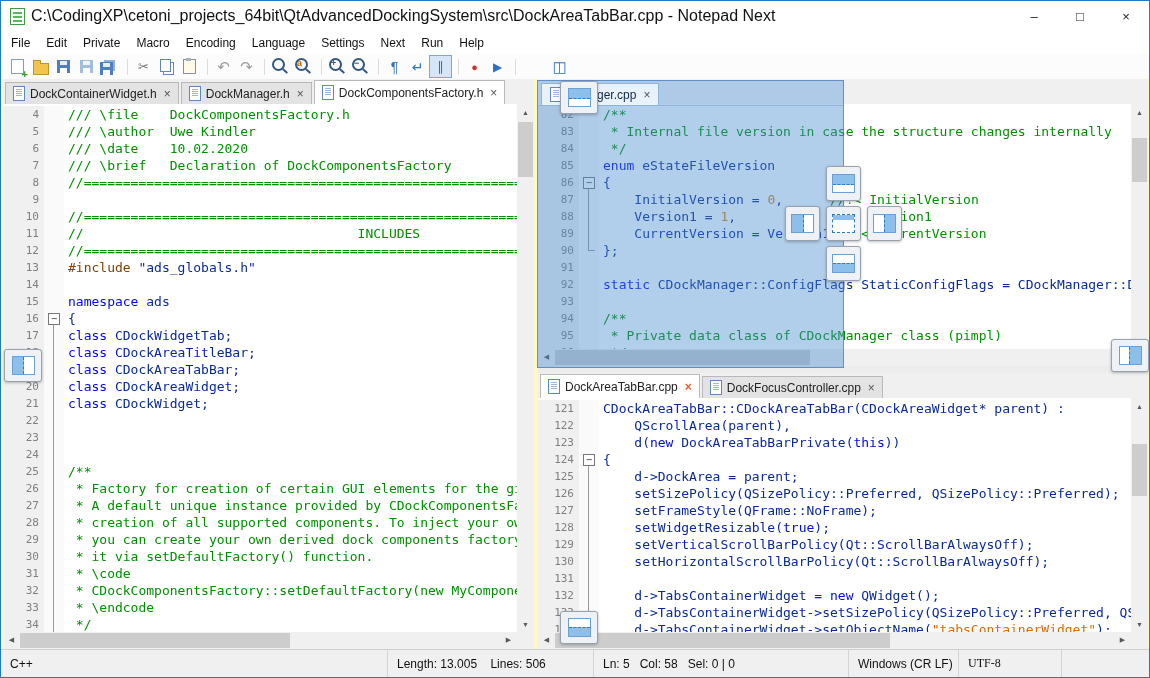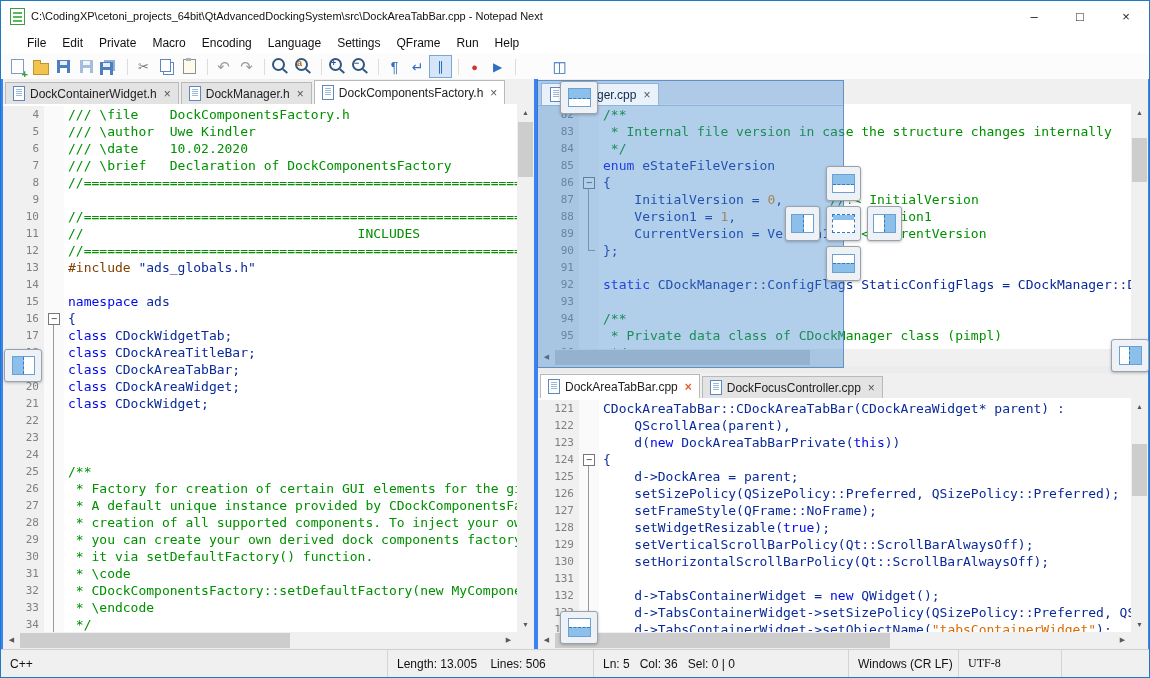--- a/index.html
+++ b/index.html
@@ -4,26 +4,26 @@
 <style>
   html,body{margin:0;padding:0;background:#555;}
   .window{position:relative;width:1148px;height:676px;border:1px solid #1f7ac4;background:#fff;
           font-family:"Liberation Sans",sans-serif;font-size:12px;color:#000;overflow:hidden;}
 
   
   .titlebar{position:absolute;top:0;left:0;right:0;height:30px;background:#fff;display:flex;align-items:center;}
   .app-icon{width:13px;height:15px;background:#fff;border:1px solid #3f9b44;position:relative;margin:0 6px 0 9px;flex:none;}
   .app-icon::before{content:"";position:absolute;left:2px;top:3px;right:2px;height:2px;background:#57b85c;
                     box-shadow:0 4px 0 #57b85c,0 8px 0 #57b85c;}
-  .title{font-size:11px;color:#111;white-space:nowrap;}
+  .title{font-size:16px;color:#111;white-space:nowrap;}
   .win-controls{margin-left:auto;display:flex;height:30px;}
   .win-btn{width:46px;height:30px;display:grid;place-items:center;font-size:13px;color:#222;}
 
   
-  .menubar{position:absolute;top:30px;left:0;right:0;height:23px;background:#fff;display:flex;align-items:center;padding-left:18px;}
+  .menubar{position:absolute;top:30px;left:0;right:0;height:23px;background:#fff;display:flex;align-items:center;padding-left:2px;}
   .menu-item{padding:3px 8px;font-size:12px;color:#111;}
 
   
   .toolbar{position:absolute;top:53px;left:0;right:0;height:25px;background:#fcfcfc;display:flex;align-items:center;padding-left:6px;}
   .tb{width:21px;height:21px;display:grid;place-items:center;margin-right:2px;flex:none;}
   .tb.checked{background:#d6e6f8;outline:1px solid #7aa7d4;}
   .tb.gap{margin-left:28px;}
   .tb-sep{width:1px;height:16px;background:#dcdcdc;margin:0 5px;flex:none;}
   .i-page{width:11px;height:13px;border:1px solid #7f9cc4;background:#fff;position:relative;}
   .i-page.new::after{content:"+";position:absolute;right:-5px;bottom:-7px;color:#2c9e2c;font-size:11px;font-weight:bold;}
@@ -38,21 +38,21 @@
   .i-clip{width:11px;height:13px;border:1px solid #8a8f98;background:#fffbe8;position:relative;}
   .i-clip::before{content:"";position:absolute;left:2px;top:-2px;width:5px;height:3px;background:#aab2bd;}
   .i-mag{width:9px;height:9px;border:2px solid #31567f;border-radius:50%;position:relative;margin:-4px 4px 0 0;}
   .i-mag::after{content:"";position:absolute;width:6px;height:2px;background:#31567f;right:-5px;bottom:-3px;transform:rotate(40deg);}
   .i-mag.plus::before,.i-mag.minus::before,.i-mag.rep::before{position:absolute;left:0;top:-2px;width:5px;text-align:center;font-size:9px;font-weight:bold;color:#31567f;}
   .i-mag.plus::before{content:"+";}
   .i-mag.minus::before{content:"−";}
   .i-mag.rep::before{content:"a";color:#c06000;}
 
   
-  .main{position:absolute;top:78px;left:0;right:0;bottom:28px;background:#3b82f6;padding-left:38px;}
+  .main{position:absolute;top:78px;left:0;right:0;bottom:28px;background:#fef9c3;padding-left:38px;}
   .pane{position:absolute;background:#f0f0f0;}
   .pane-left{left:2px;top:0;width:531px;bottom:0;}
   .right-col{position:absolute;left:537px;top:0;right:1px;bottom:0;}
   .pane-tr{left:0;right:0;top:0;height:287px;}
   .splitter-h{position:absolute;left:0;right:0;top:287px;height:7px;background:#ececec;}
   .pane-br{left:0;right:0;top:294px;bottom:0;}
 
   .tabbar{height:25px;background:#f0f0f0;border-bottom:1px solid #b9b9b9;display:flex;align-items:flex-end;padding-left:2px;}
   .tab{height:21px;display:flex;align-items:center;gap:5px;padding:0 7px;background:#e3e3e3;border:1px solid #b9b9b9;
        border-bottom:none;margin-right:2px;font-size:12px;color:#222;white-space:nowrap;}
@@ -147,21 +147,21 @@
   </div>
 
   <div class="menubar" id="menubar">
       <div class="menu-item">File</div>
       <div class="menu-item">Edit</div>
       <div class="menu-item">Private</div>
       <div class="menu-item">Macro</div>
       <div class="menu-item">Encoding</div>
       <div class="menu-item">Language</div>
       <div class="menu-item">Settings</div>
-      <div class="menu-item">QFrame</div>
+      <div class="menu-item">Next</div>
       <div class="menu-item">Run</div>
       <div class="menu-item">Help</div>
     </div>
   <div class="toolbar" id="toolbar">
       <div class="tb">
         <span class="i-page new"></span>
       </div>
       <div class="tb">
         <span class="i-folder"></span>
       </div>
@@ -312,21 +312,21 @@
         </div>
       </div>
     </div>
   </div>
 
   <div class="statusbar">
     <div class="sb sb-lang">C++</div>
     <div class="sb-sep"></div>
     <div class="sb sb-size">Length: 13.005    Lines: 506</div>
     <div class="sb-sep"></div>
-    <div class="sb sb-pos">Ln: 5   Col: 36   Sel: 0 | 0</div>
+    <div class="sb sb-pos">Ln: 5   Col: 58   Sel: 0 | 0</div>
     <div class="sb-sep"></div>
     <div class="sb sb-eol">Windows (CR LF)</div>
     <div class="sb-sep"></div>
     <div class="sb sb-enc">UTF-8</div>
     <div class="sb-sep"></div>
   </div>
 
   <div class="drag-overlay">
     <div class="pv-tabbar">
       <div class="pv-tab">

